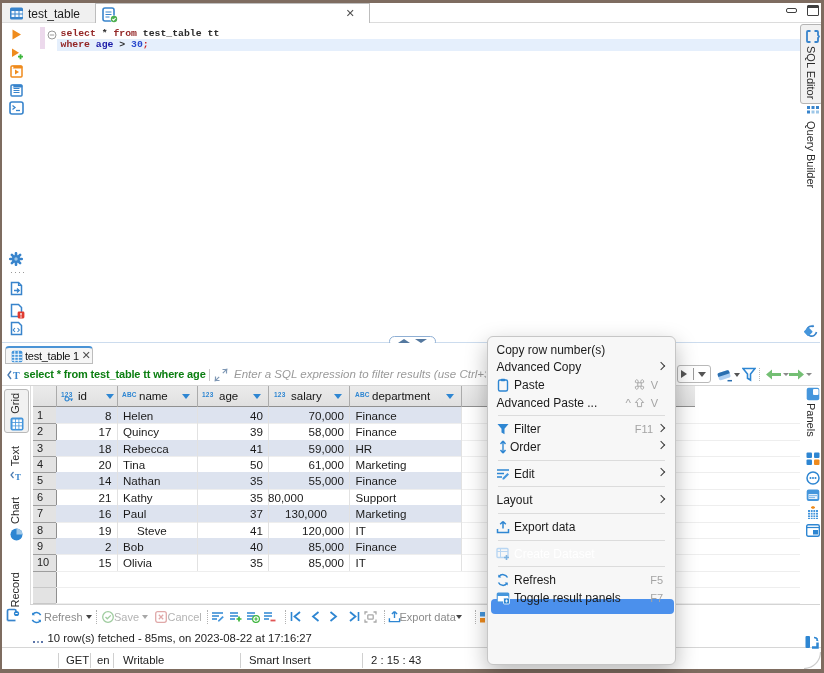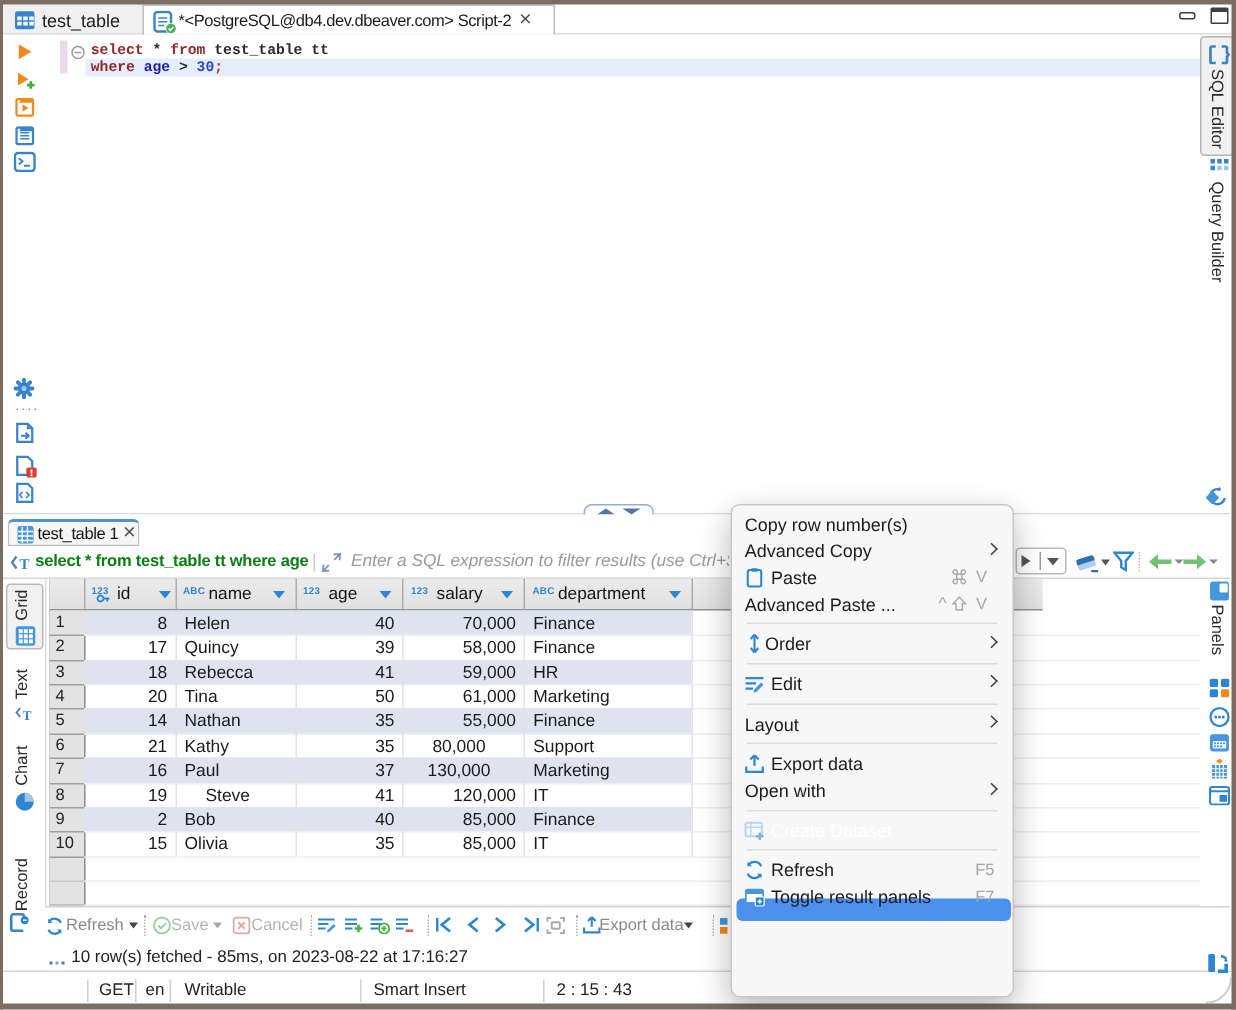--- a/index.html
+++ b/index.html
@@ -100,21 +100,20 @@
           <rect x="1" y="1.5" width="13" height="12" rx="1.5" fill="#3884cc"></rect>
           <rect x="2.5" y="5" width="3" height="2.5" fill="#fff" opacity="0.95"></rect>
           <rect x="6.5" y="5" width="3" height="2.5" fill="#fff" opacity="0.95"></rect>
           <rect x="10.5" y="5" width="3" height="2.5" fill="#fff" opacity="0.95"></rect>
           <rect x="2.5" y="8.5" width="3" height="2.5" fill="#fff" opacity="0.95"></rect>
           <rect x="6.5" y="8.5" width="3" height="2.5" fill="#fff" opacity="0.95"></rect>
           <rect x="10.5" y="8.5" width="3" height="2.5" fill="#fff" opacity="0.95"></rect>
         </svg>
     </div>
     <div id="tab2" class="abs">
-      <div class="abs lbl">*&lt;PostgreSQL@db4.dev.dbeaver.com&gt; Script-2</div>
       <svg class="abs" style="left:6px;top:3px" width="16" height="16" viewBox="0 0 16 16">
           <rect x="1" y="1" width="11" height="13" rx="2" fill="none" stroke="#3884cc" stroke-width="1.6"></rect>
           <path d="M3.5 5h6M3.5 7.5h6M3.5 10h4" stroke="#3884cc" stroke-width="1.1"></path>
           <circle cx="12" cy="12" r="3.6" fill="#fff"></circle>
           <circle cx="12" cy="12" r="3.2" fill="#4caf50"></circle>
           <path d="M10.4 12l1.2 1.2 2-2.2" stroke="#fff" stroke-width="1.1" fill="none"></path>
         </svg>
       <div class="abs closex" style="left:250px;top:1.5px;font-size:14.5px">×</div>
     </div>
 
@@ -362,21 +361,21 @@
           <div class="abs cell" style="top:72.08px;left:235px;width:76px;text-align:right">61,000</div>
           <div class="abs cell" style="top:72.08px;left:322.5px">Marketing</div>
           <div class="abs cell" style="top:88.44px;left:22.5px;width:56px;text-align:right">14</div>
           <div class="abs cell" style="top:88.44px;left:90px">Nathan</div>
           <div class="abs cell" style="top:88.44px;left:163.5px;width:66.5px;text-align:right">35</div>
           <div class="abs cell" style="top:88.44px;left:235px;width:76px;text-align:right">55,000</div>
           <div class="abs cell" style="top:88.44px;left:322.5px">Finance</div>
           <div class="abs cell" style="top:104.8px;left:22.5px;width:56px;text-align:right">21</div>
           <div class="abs cell" style="top:104.8px;left:90px">Kathy</div>
           <div class="abs cell" style="top:104.8px;left:163.5px;width:66.5px;text-align:right">35</div>
-          <div class="abs cell" style="top:104.8px;left:235px;width:76px;text-align:center">80,000</div>
+          <div class="abs cell" style="top:104.8px;left:235px;width:76px;text-align:left">80,000</div>
           <div class="abs cell" style="top:104.8px;left:322.5px">Support</div>
           <div class="abs cell" style="top:121.16px;left:22.5px;width:56px;text-align:right">16</div>
           <div class="abs cell" style="top:121.16px;left:90px">Paul</div>
           <div class="abs cell" style="top:121.16px;left:163.5px;width:66.5px;text-align:right">37</div>
           <div class="abs cell" style="top:121.16px;left:235px;width:76px;text-align:center">130,000</div>
           <div class="abs cell" style="top:121.16px;left:322.5px">Marketing</div>
           <div class="abs cell" style="top:137.51999999999998px;left:22.5px;width:56px;text-align:right">19</div>
           <div class="abs cell" style="top:137.51999999999998px;left:104px">Steve</div>
           <div class="abs cell" style="top:137.51999999999998px;left:163.5px;width:66.5px;text-align:right">41</div>
           <div class="abs cell" style="top:137.51999999999998px;left:235px;width:76px;text-align:right">120,000</div>
@@ -598,20 +597,28 @@
         <div class="txt noic">Advanced Paste ...</div>
         <div class="sc" style="right:44px;font-size:11.5px">^</div>
         <svg style="position:absolute;right:30px;top:3.5px" width="11" height="11" viewBox="0 0 16 16">
           <path d="M8 1.5 L14 8 H11 V14 H5 V8 H2 Z" fill="none" stroke="#a8a8a8" stroke-width="1.4"></path>
         </svg>
         <div class="sc" style="right:17px">V</div>
       </div>
     <div class="msep"></div>
     <div class="mi">
         <svg class="ic" viewBox="0 0 14 14">
+          <path d="M1.5 2h11L8.5 6.8v5.4l-3-1.8V6.8z" fill="#2e86d2"></path>
+        </svg>
+        <div class="txt">Filter</div>
+        <div class="sc" style="right:22px">F11</div>
+        <div class="chev"></div>
+      </div>
+    <div class="mi">
+        <svg class="ic" viewBox="0 0 14 14">
           <path d="M7 1v12M7 1l-2.5 3M7 1l2.5 3M7 13l-2.5-3M7 13l2.5-3" stroke="#2e86d2" stroke-width="1.4" fill="none"></path>
         </svg>
         <div class="txt" style="left:22px">Order</div>
         <div class="chev"></div>
       </div>
     <div class="msep"></div>
     <div class="mi">
         <svg class="ic" viewBox="0 0 14 14">
           <path d="M1 3h12M1 6.5h7M1 10h5" stroke="#2e86d2" stroke-width="1.5"></path>
           <path d="M8 12.5l5-5 1.5 1.5-5 5H8z" fill="#4596dc" transform="translate(-1.5,-1.5)"></path>
@@ -624,24 +631,20 @@
         <div class="txt noic">Layout</div>
         <div class="chev"></div>
       </div>
     <div class="msep"></div>
     <div class="mi">
         <svg class="ic" viewBox="0 0 14 14">
           <path d="M7 1.5v7M7 1.5L4.2 4.3M7 1.5l2.8 2.8" stroke="#2e86d2" stroke-width="1.5" fill="none"></path>
           <path d="M1.5 9v3.5h11V9" stroke="#2e86d2" stroke-width="1.5" fill="none"></path>
         </svg>
         <div class="txt">Export data</div>
-      </div>
-    <div class="mi">
-        <div class="txt noic">Open with</div>
-        <div class="chev"></div>
       </div>
     <div class="msep"></div>
     <div id="mhl"></div>
     <div class="mi" style="z-index:2">
         <svg class="ic" viewBox="0 0 14 14">
           <rect x="1" y="1.5" width="11" height="9" rx="1" fill="none" stroke="#b9d6f2" stroke-width="1.4"></rect>
           <path d="M1 4.5h11M4.5 1.5v9" stroke="#b9d6f2" stroke-width="1"></path>
           <path d="M10.5 8v5M8 10.5h5" stroke="#7fb3e0" stroke-width="1.6"></path>
         </svg>
         <div class="txt" style="color:#fff">Create Dataset</div>

